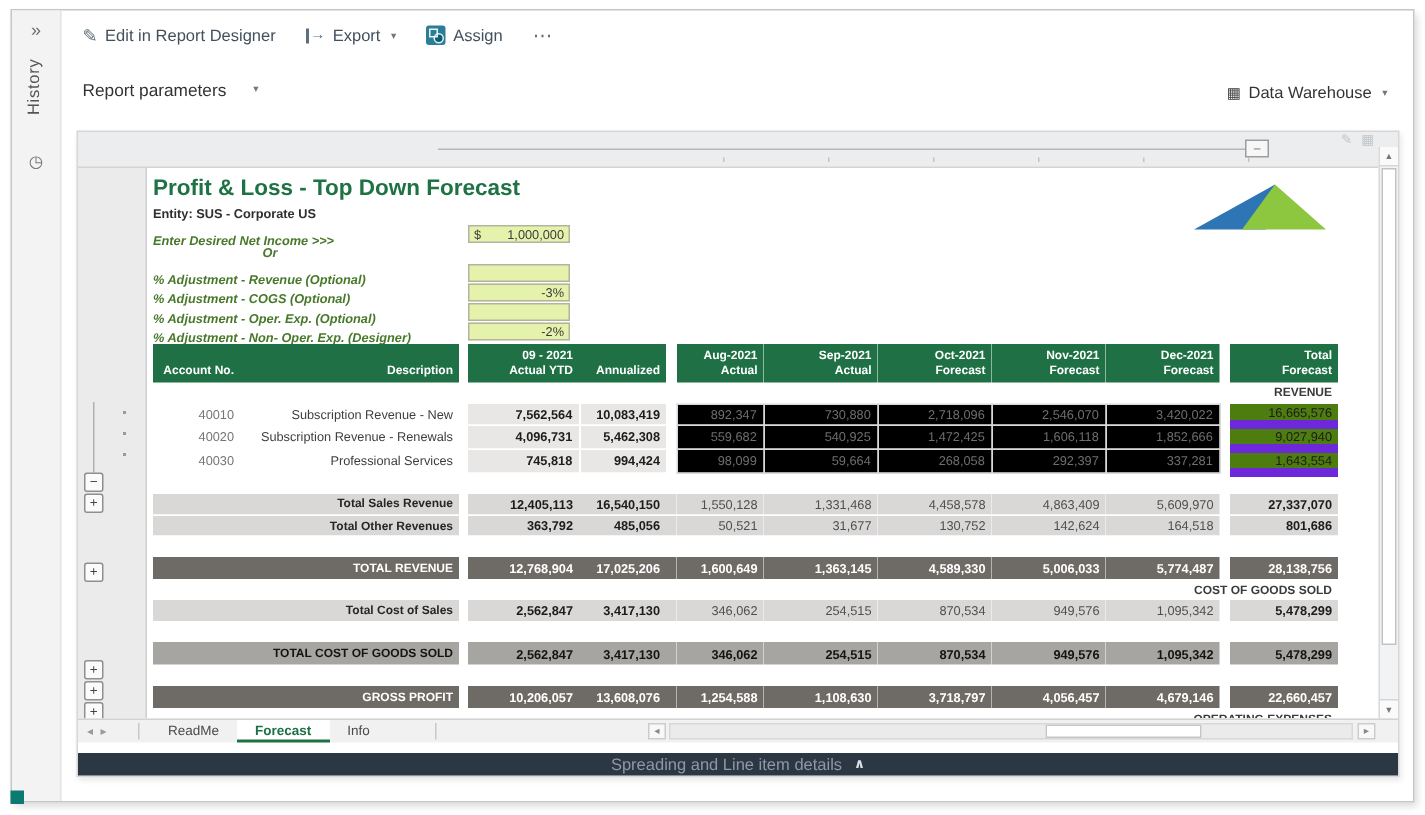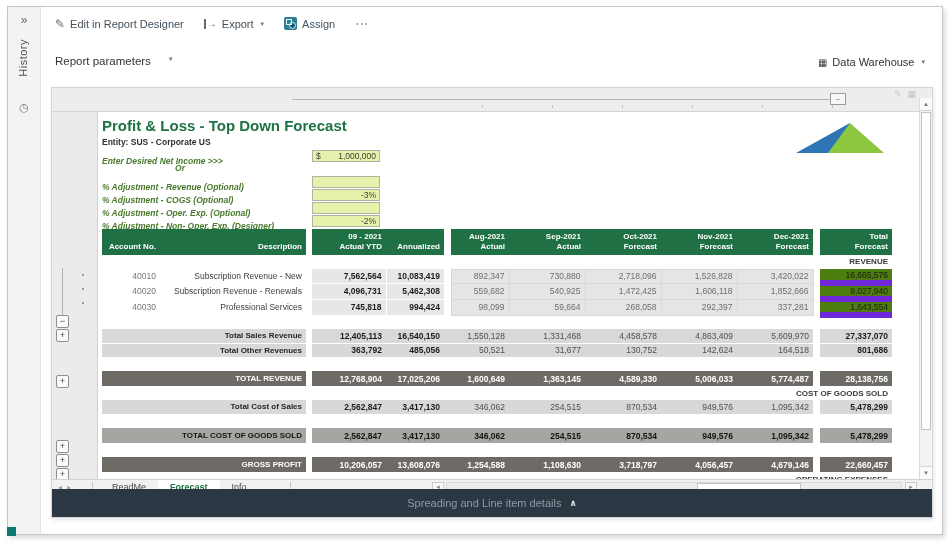--- a/index.html
+++ b/index.html
@@ -67,21 +67,21 @@
   .grid td{height:14px;padding:0 4px;white-space:nowrap;overflow:hidden;text-align:right;vertical-align:middle}
   .r-head td{height:26px}
   .h{background:#1f7145;color:#fff;font-weight:bold;font-size:8px;text-align:center;padding:2px}
   .h .l1,.h .l2{height:10px;line-height:10px}
   .h-left{text-align:left}
   .gap{padding:0;background:#fff}
   .c-acct{color:#757575;padding-right:14px}
   .c-desc{text-align:left;color:#3d3d3d}
   .c-gy{background:#e8e7e5;font-weight:bold;color:#1c1c1c;border-bottom:1px solid #fff}
   .c-gy2{border-left:1px solid #fff}
-  .c-mo{background:#e5e5e5;border:1px solid #d9d9d9;color:#6e6e6e}
+  .c-mo{background:#000000;border:1px solid #d9d9d9;color:#6e6e6e}
   .c-tt{background:#4d7c0f;font-weight:normal;color:#1c1c1c;border-bottom:6px solid #6d28d9}
   .c-sl{background:#d9d8d6;text-align:left;padding-left:80px;font-weight:bold;font-size:8px;color:#262626;border-bottom:1px solid #fff}
   .c-sv{background:#d9d8d6;color:#4f4f4f;border-bottom:1px solid #fff}
   .c-sg{background:#d9d8d6;border-bottom:1px solid #fff}
   .c-b{font-weight:bold;color:#1c1c1c}
   .r-grand-dark td{height:15px}
   .r-grand-mid td{height:15px}
   .c-gl{background:#6e6a66;color:#fff;font-weight:bold;font-size:8px;text-align:left;padding-left:80px}
   .c-gv,.c-gg{background:#6e6a66;color:#fff;font-weight:bold}
   .c-ml{background:#a7a5a2;color:#141414;font-weight:bold;font-size:8px;text-align:left;padding-left:80px}
@@ -96,21 +96,21 @@
   .tabset{position:absolute;left:48px;top:0;height:100%;display:flex}
   .tab{padding:0 12px;line-height:15px;cursor:default}
   .tab.active{background:#fff;color:#1e7145;font-weight:bold;box-shadow:inset 0 -2px 0 #1e7145}
   .hs-left,.hs-right{position:absolute;top:2px;width:12px;height:11px;border:1px solid #ccc;background:#f8f8f8;color:#888;font-size:7px;line-height:9px;text-align:center;font-family:"DejaVu Sans",sans-serif}
   .hs-left{left:380px}
   .hs-right{right:15px}
   .hs-track{position:absolute;left:394px;right:30px;top:2px;height:11px;background:#ebebeb;border:1px solid #d8d8d8}
   .hs-thumb{position:absolute;left:250px;top:0;bottom:0;width:104px;background:#fff;border:1px solid #c6c6c6}
 
   
-  .footbar{position:absolute;left:0;right:0;bottom:0;height:28px;background:#2c3744;display:flex;align-items:center;justify-content:center;gap:8px}
+  .footbar{position:absolute;left:0;right:0;bottom:0;height:15px;background:#2c3744;display:flex;align-items:center;justify-content:center;gap:8px}
   .footlabel{color:#8f99a5;font-size:11px}
   .footchev{color:#dbe1e7;font-size:9px;font-weight:bold;font-family:"DejaVu Sans",sans-serif}
 </style>
 </head>
 <body>
 
 <div class="win">
 
   <div class="sidebar">
     <div class="collapse">»</div>
@@ -277,21 +277,21 @@
               <tr class="r-detail">
                 <td class="c-acct">40010</td>
                 <td class="c-desc">Subscription Revenue - New</td>
                 <td class="gap"></td>
                 <td class="c-gy">7,562,564</td>
                 <td class="c-gy c-gy2">10,083,419</td>
                 <td class="gap"></td>
                 <td class="c-mo">892,347</td>
                 <td class="c-mo">730,880</td>
                 <td class="c-mo">2,718,096</td>
-                <td class="c-mo">1,526,828</td>
+                <td class="c-mo">2,546,070</td>
                 <td class="c-mo">3,420,022</td>
                 <td class="gap"></td>
                 <td class="c-tt">16,665,576</td>
               </tr>
               <tr class="r-detail">
                 <td class="c-acct">40020</td>
                 <td class="c-desc">Subscription Revenue - Renewals</td>
                 <td class="gap"></td>
                 <td class="c-gy">4,096,731</td>
                 <td class="c-gy c-gy2">5,462,308</td>

